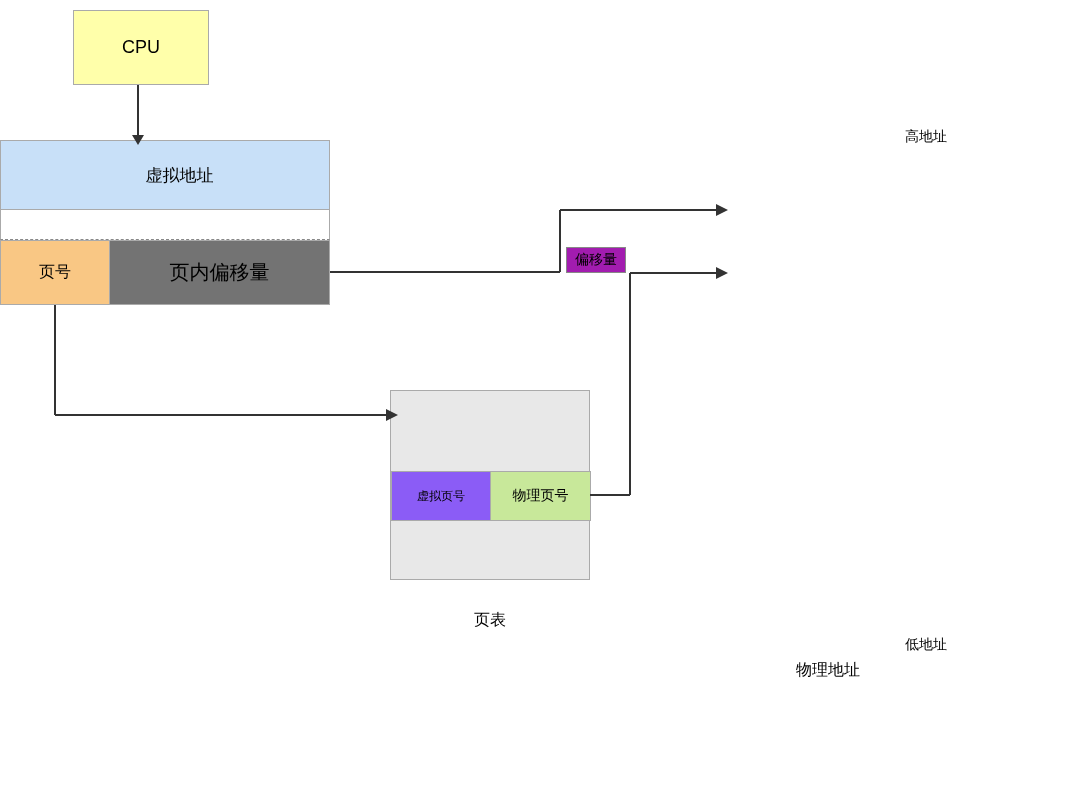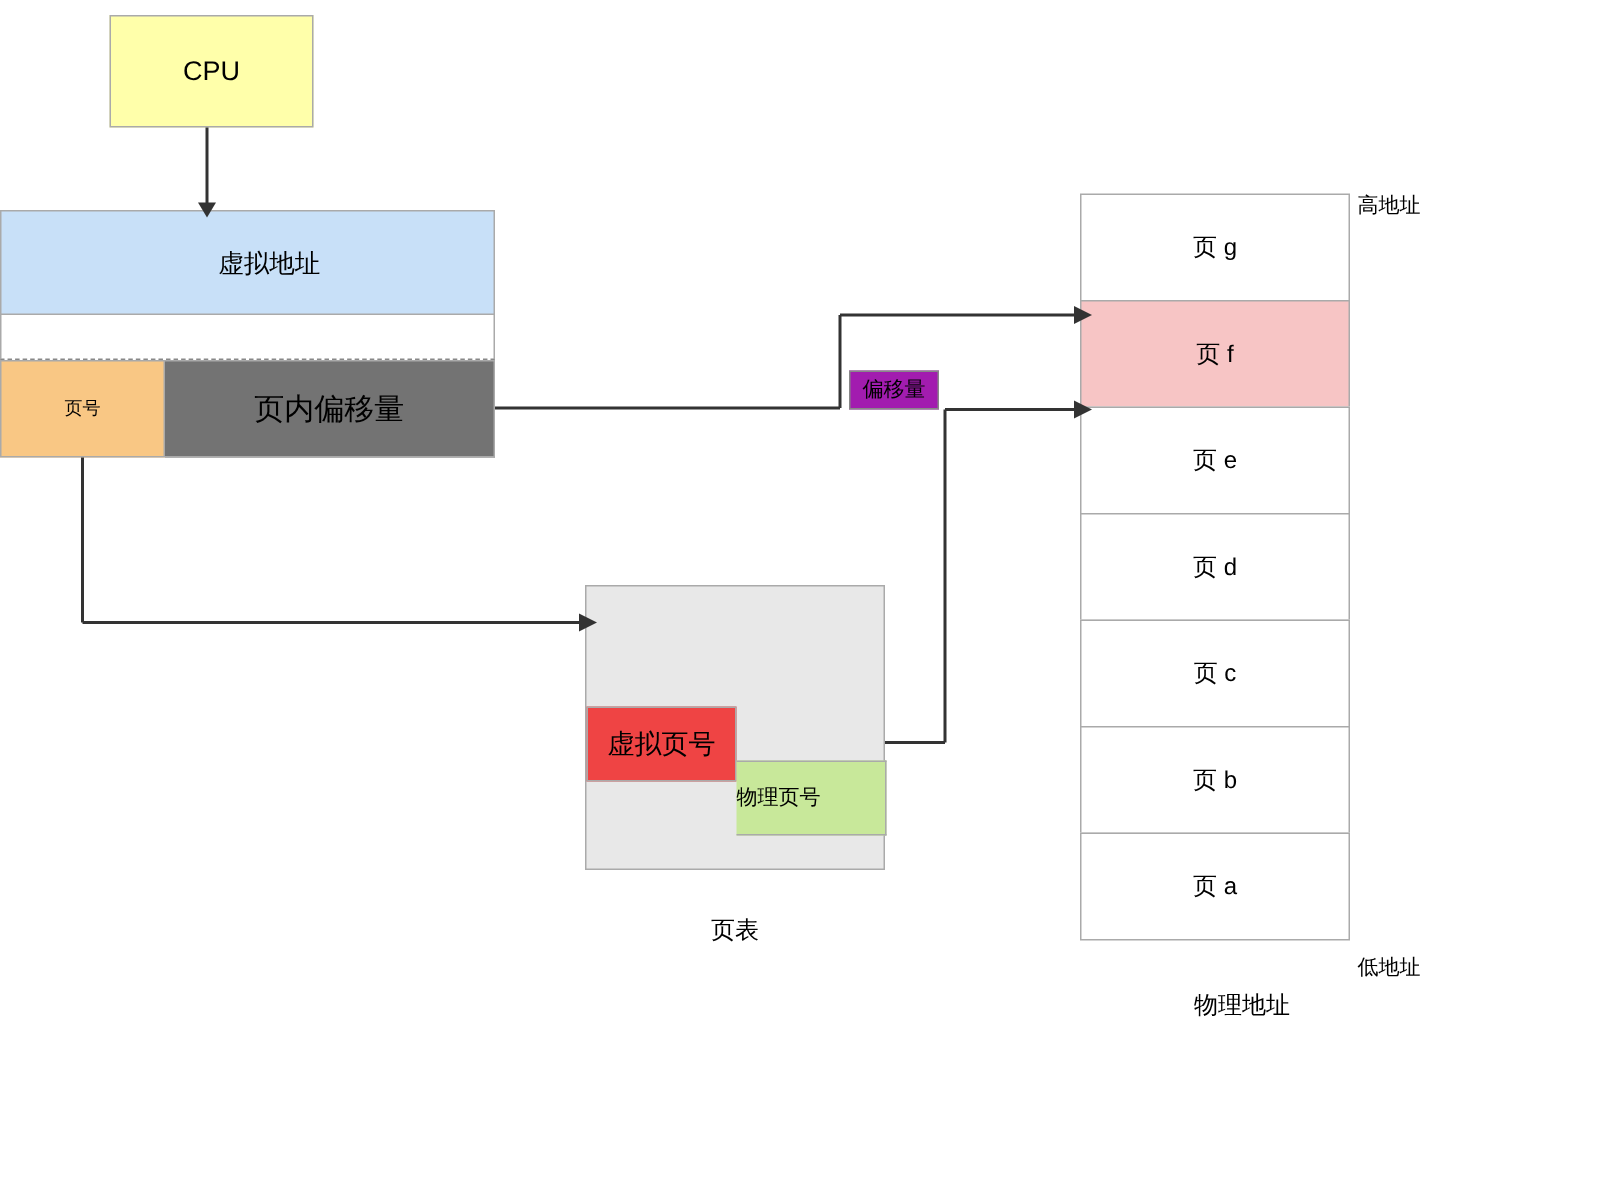--- a/index.html
+++ b/index.html
@@ -65,21 +65,21 @@
       position: absolute;
       top: 240px;
       left: 0px;
       width: 110px;
       height: 65px;
       background: #f9c784;
       border: 1.5px solid #aaa;
       display: flex;
       align-items: center;
       justify-content: center;
-      font-size: 12px;
+      font-size: 16px;
     }
 
     
     .page-offset-box {
       position: absolute;
       top: 240px;
       left: 110px;
       width: 220px;
       height: 65px;
       background: #737373;
@@ -107,39 +107,38 @@
       top: 80px;
       left: 0;
       width: 200px;
       height: 50px;
       display: flex;
     }
 
     .page-table-vp {
       width: 100px;
       height: 50px;
-      background: #ef4444;
-      border: 1.5px solid #aaa;
-      display: flex;
-      align-items: center;
-      justify-content: center;
-      font-size: 18px;
+      background: #8b5cf6;
+      border: 1.5px solid #aaa;
+      display: flex;
+      align-items: center;
+      justify-content: center;
+      font-size: 12px;
     }
 
     .page-table-pp {
       width: 100px;
       height: 50px;
       background: #c8e89a;
       border: 1.5px solid #aaa;
       border-left: none;
       display: flex;
       align-items: center;
-      justify-content: flex-start;
-      font-size: 14px;
-      margin-top: 36px;
+      justify-content: center;
+      font-size: 14px;
     }
 
     .page-table-label {
       position: absolute;
       top: 610px;
       left: 430px;
       font-size: 16px;
       text-align: center;
       width: 120px;
     }
@@ -244,29 +243,20 @@
       <div class="page-table-pp">
         <span>物理页号</span>
       </div>
     </div>
   </div>
 
   <div class="page-table-label">
     <span>页表</span>
   </div>
 
-  <div class="phys-mem" id="phys-mem-container">
-  <div class="phys-row">页 g</div>
-      <div class="phys-row highlighted">页 f</div>
-      <div class="phys-row">页 e</div>
-      <div class="phys-row">页 d</div>
-      <div class="phys-row">页 c</div>
-      <div class="phys-row">页 b</div>
-      <div class="phys-row">页 a</div>
-    </div>
 
   <span class="phys-label-high">高地址</span>
   <span class="phys-label-low">低地址</span>
   <span class="phys-label-bottom">物理地址</span>
 
   <div class="offset-label">
     <span>偏移量</span>
   </div>
 
   <svg class="arrows-svg">

